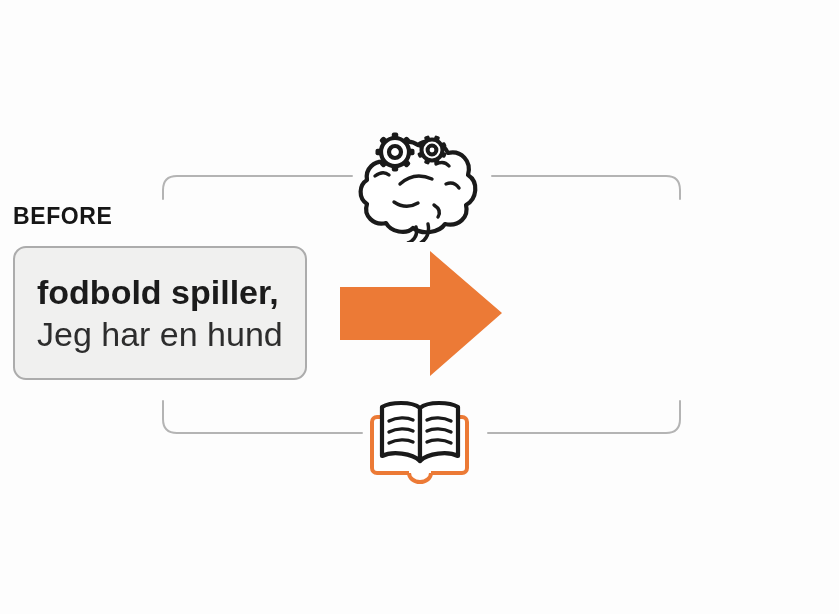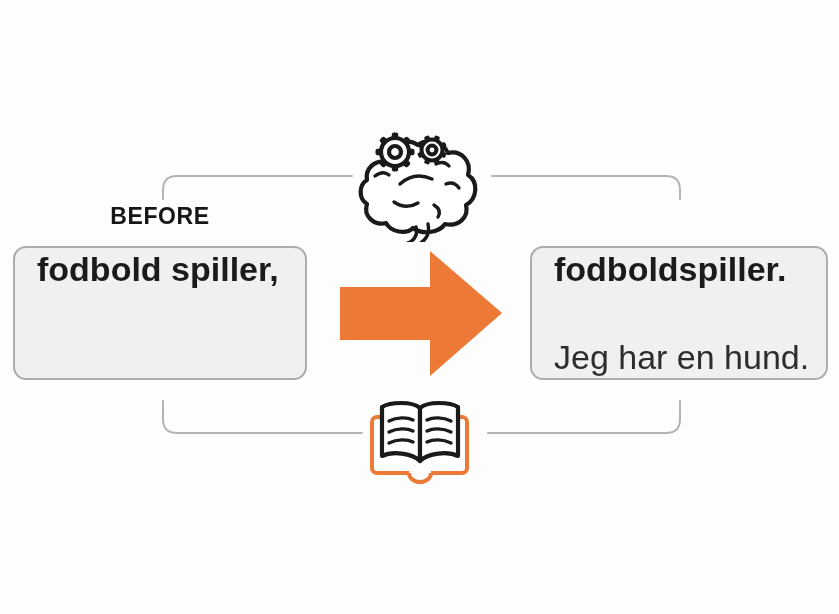--- a/index.html
+++ b/index.html
@@ -18,31 +18,31 @@
   .icon .outline { stroke:var(--icon-stroke); stroke-width:4.2; fill:#ffffff;
                    stroke-linejoin:round; stroke-linecap:round; }
   .icon .detail  { stroke:var(--icon-stroke); stroke-width:3.4; fill:none; stroke-linecap:round; }
   .icon .tooth   { fill:var(--icon-stroke); }
   .icon .cover   { stroke:var(--accent-orange); stroke-width:4; fill:#ffffff; stroke-linejoin:round; }
   .icon .cover-mask { stroke:#ffffff; stroke-width:6; fill:none; }
   .arrow polygon { fill:var(--accent-orange); }
 
   
   .label {
-    position:absolute; top:203px; text-align:center;
+    position:absolute; top:203px; text-align:left;
     font-size:23px; font-weight:700; letter-spacing:0.6px; color:#161616;
   }
   .label.before { left:13px;  width:294px; }
   .label.after  { left:530px; width:298px; }
 
   
   .textbox {
     position:absolute; top:246px; height:134px; box-sizing:border-box;
     background:var(--box-fill); border:2px solid var(--box-border); border-radius:13px;
-    display:flex; flex-direction:column; justify-content:space-between;
+    display:flex; flex-direction:column; justify-content:center;
     padding-left:22px; padding-right:6px;
   }
   .textbox.left  { left:13px;  width:294px; }
   .textbox.right { left:530px; width:298px; }
   .l1 { font-weight:700; font-size:34px; line-height:42px; color:#1b1b1b; white-space:nowrap; }
   .l2 { font-weight:400; font-size:34px; line-height:42px; color:#2d2d2d; white-space:nowrap; }
 </style>
 </head>
 <body>
 
@@ -128,20 +128,17 @@
     <path class="detail" d="M 24 45 C 32 41, 42 41, 48 44"></path>
     <path class="detail" d="M 62 22 C 68 19, 78 19, 86 23"></path>
     <path class="detail" d="M 62 33 C 68 30, 78 30, 86 34"></path>
     <path class="detail" d="M 62 44 C 68 41, 78 41, 86 45"></path>
   </svg>
 
   <div class="label before">BEFORE</div>
 
   <div class="textbox left">
     <div class="l1">fodbold spiller,</div>
+    <div class="l2">Jeg har en hund</div>
   </div>
 
-  <div class="textbox right">
-    <div class="l1">fodboldspiller.</div>
-    <div class="l2">Jeg har en hund.</div>
-  </div>
 
 </div>
 
 </body></html>

